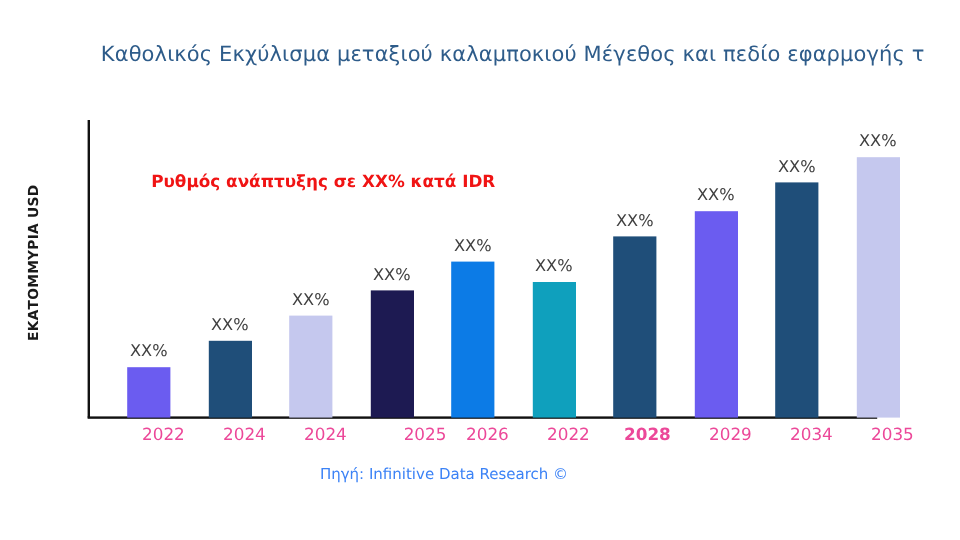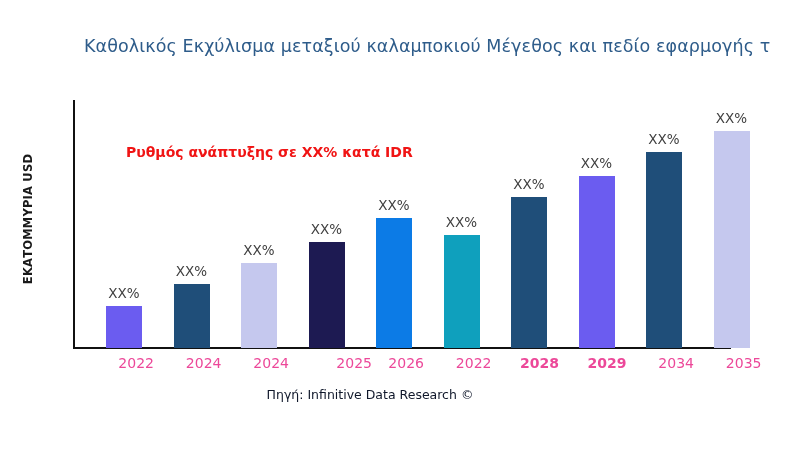--- a/index.html
+++ b/index.html
@@ -120,21 +120,21 @@
   }
 
   
   #source-note {
     position: absolute;
     left: 0;
     top: 387px;
     width: 740px;
     text-align: center;
     font-size: 12.5px;
-    color: #0f172a;
+    color: #3b82f6;
     white-space: nowrap;
   }
 </style>
 </head>
 <body>
 
 <div id="chart-root">
 
   <div id="chart-title">Καθολικός Εκχύλισμα μεταξιού καλαμποκιού Μέγεθος και πεδίο εφαρμογής τ</div>
 
@@ -178,21 +178,21 @@
       <div class="x-tick-label" style="left: 431.5px; width: 60px;">2022</div>
       <div class="bar-group" style="left: 511px; width: 36px; height: 151.162px;">
         <div class="bar-rect" style="height: 100%; background: rgb(31, 78, 121);"></div>
         <div class="bar-value-label">XX%</div>
       </div>
       <div class="x-tick-label" style="left: 499px; width: 60px; font-weight: bold;">2028</div>
       <div class="bar-group" style="left: 578.5px; width: 36px; height: 172.419px;">
         <div class="bar-rect" style="height: 100%; background: rgb(107, 92, 240);"></div>
         <div class="bar-value-label">XX%</div>
       </div>
-      <div class="x-tick-label" style="left: 566.5px; width: 60px; font-weight: bold;">2029</div>
+      <div class="x-tick-label" style="left: 566.5px; width: 60px;">2029</div>
       <div class="bar-group" style="left: 646px; width: 36px; height: 196.038px;">
         <div class="bar-rect" style="height: 100%; background: rgb(31, 78, 121);"></div>
         <div class="bar-value-label">XX%</div>
       </div>
       <div class="x-tick-label" style="left: 634px; width: 60px;">2034</div>
       <div class="bar-group" style="left: 713.5px; width: 36px; height: 217.295px;">
         <div class="bar-rect" style="height: 100%; background: rgb(197, 200, 238);"></div>
         <div class="bar-value-label">XX%</div>
       </div>
       <div class="x-tick-label" style="left: 701.5px; width: 60px;">2035</div>

